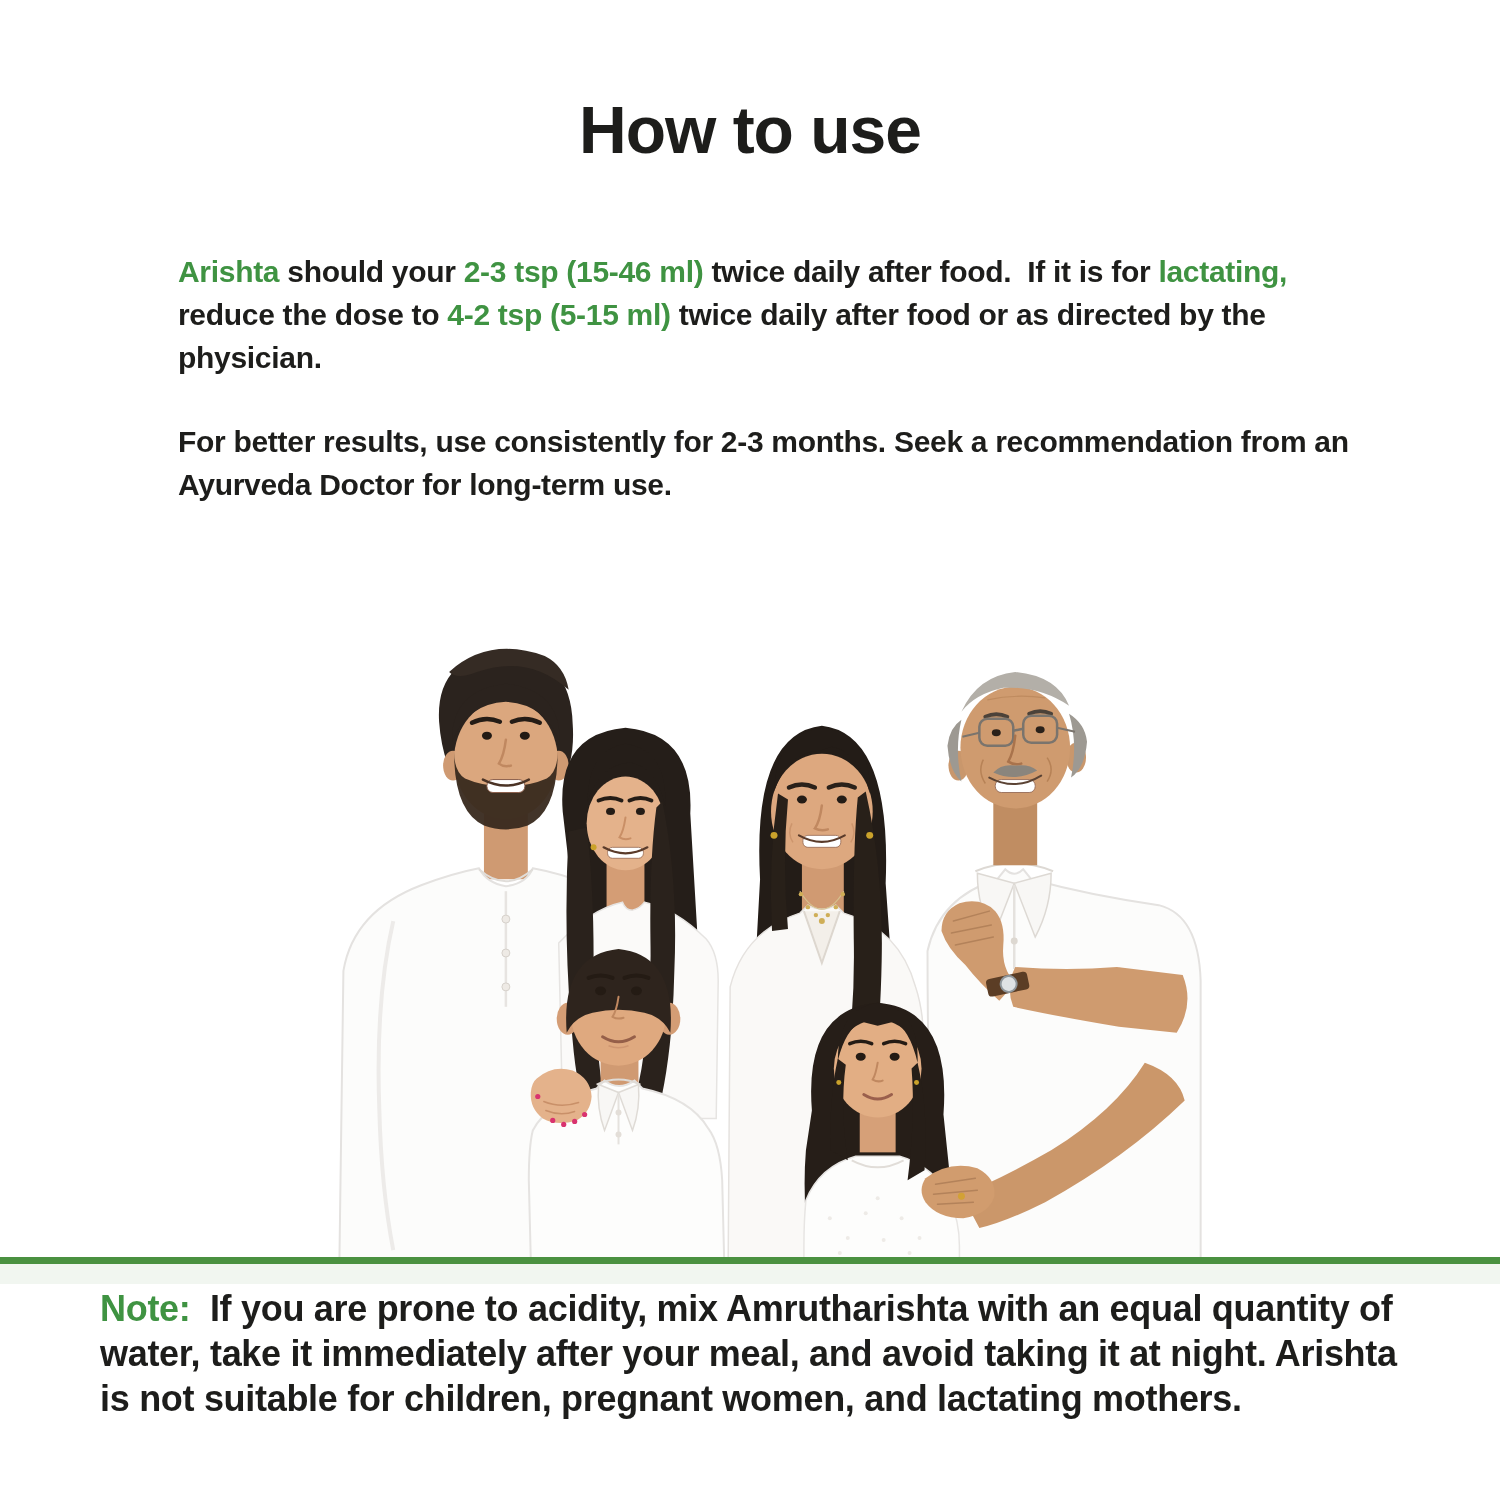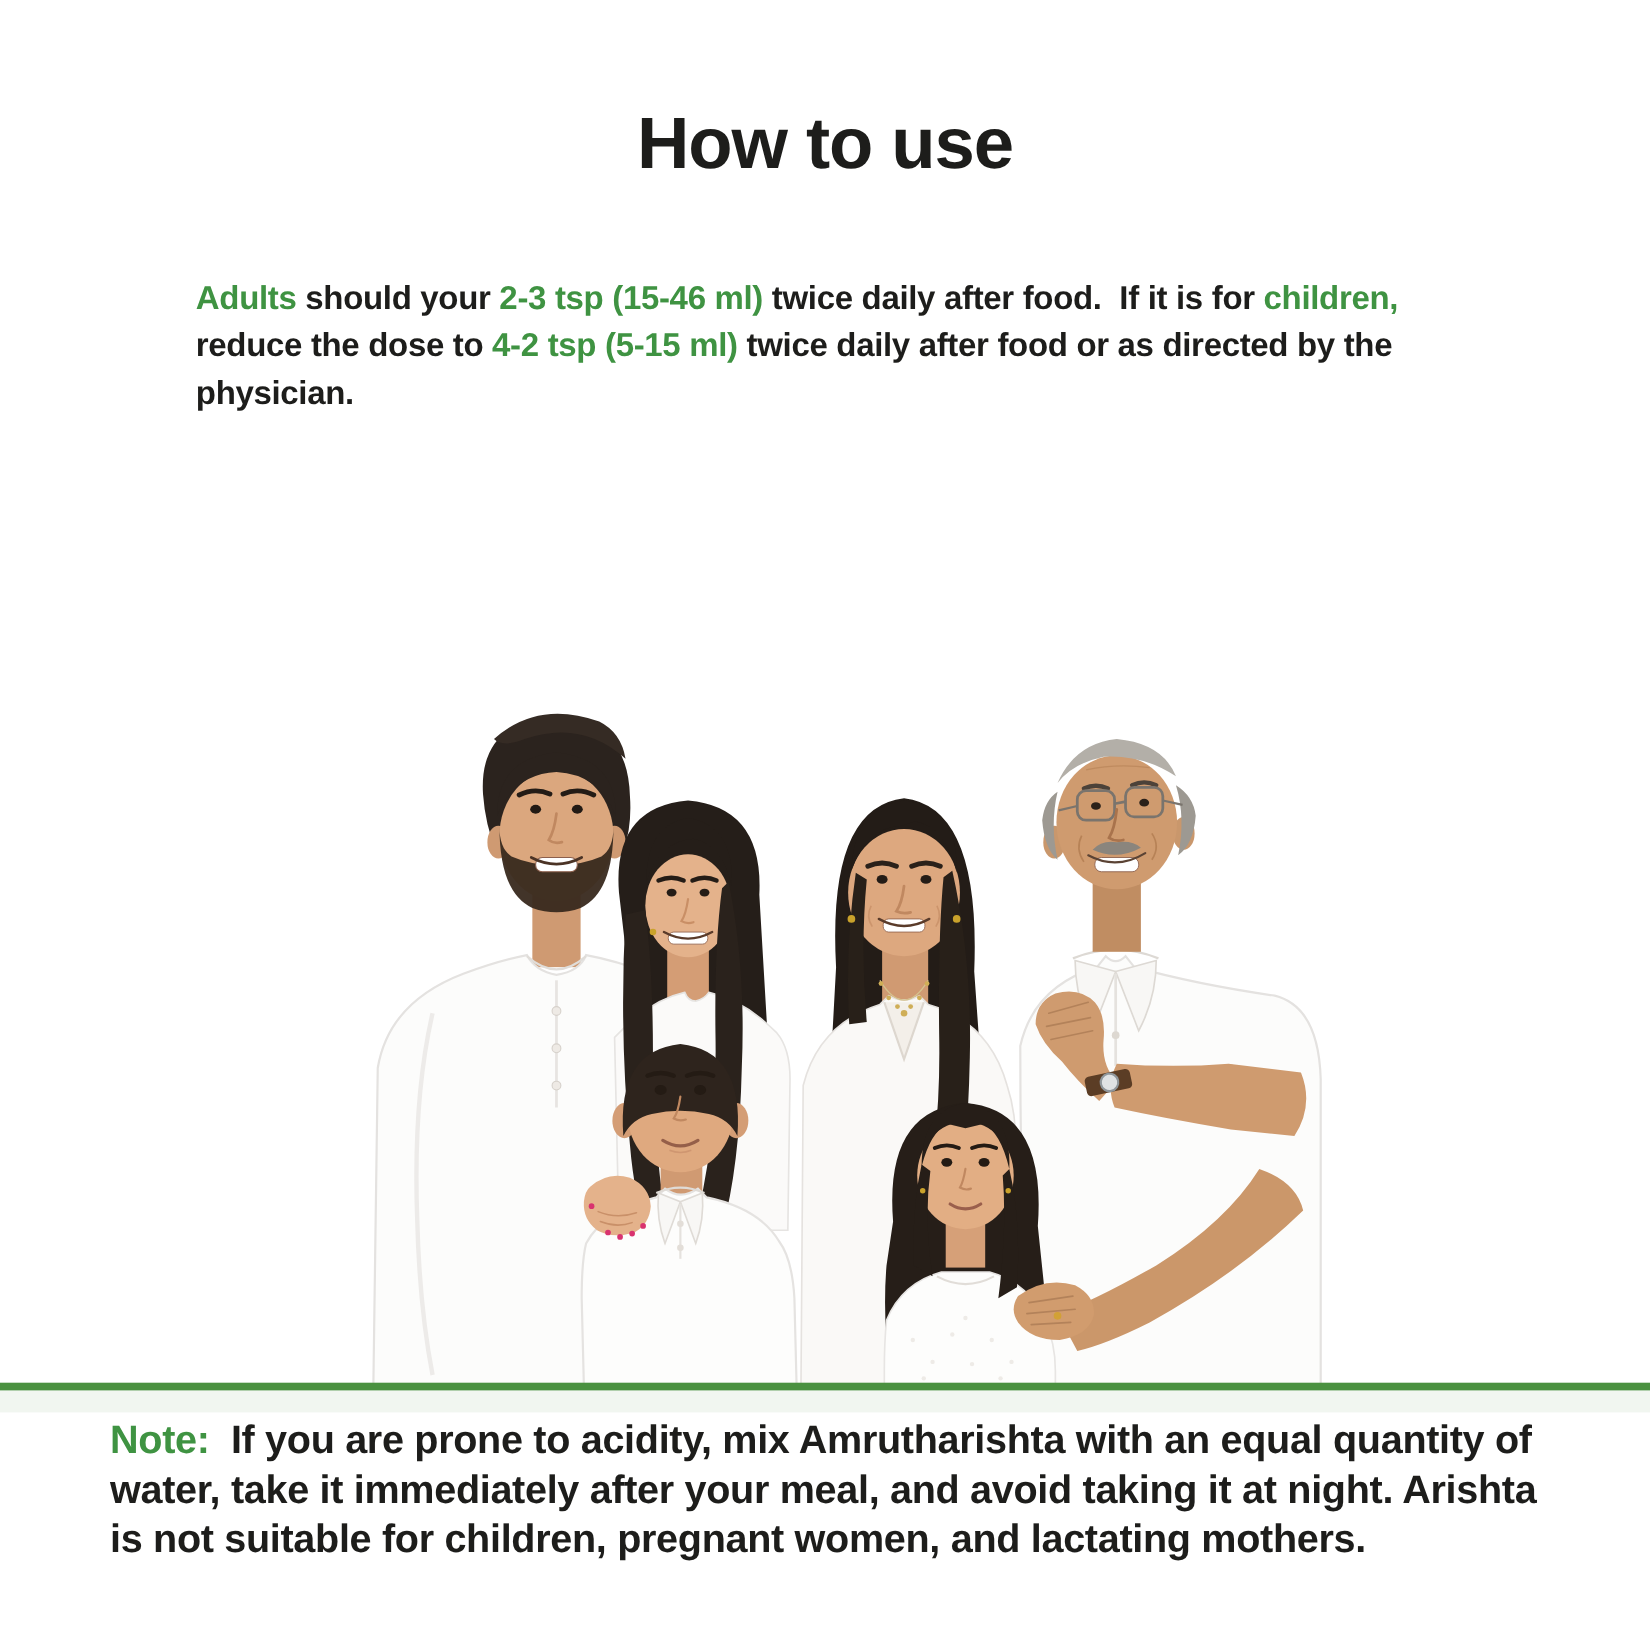--- a/index.html
+++ b/index.html
@@ -26,22 +26,23 @@
   .divider{position:absolute;left:0;top:1257px;width:1500px;height:7px;background:var(--divider,#4a9140);}
   .divider-tint{position:absolute;left:0;top:1264px;width:1500px;height:20px;background:rgba(76,145,64,0.08);}
 </style>
 </head>
 <body>
 
 <div class="canvas" style="--green: #3f9342; --divider: #4a9140; --text: #1d1d1b;">
 
   <h1 class="page-title">How to use</h1>
 
-  <p class="para dosage"><span class="green">Adults</span><span> should your </span><span class="green">2-3 tsp (15-46 ml)</span><span> twice daily after food.  If it is for </span><span class="green">children,</span><span> reduce the dose to </span><span class="green">4-2 tsp (5-15 ml)</span><span> twice daily after food or as directed by the physician.</span></p>
-
+  <p class="para dosage"><span class="green">Arishta</span><span> should your </span><span class="green">2-3 tsp (15-46 ml)</span><span> twice daily after food.  If it is for </span><span class="green">lactating,</span><span> reduce the dose to </span><span class="green">4-2 tsp (5-15 ml)</span><span> twice daily after food or as directed by the physician.</span></p>
+
+  <p class="para results">For better results, use consistently for 2-3 months. Seek a recommendation from an Ayurveda Doctor for long-term use.</p>
 
   <figure class="photo" role="img" aria-label="Multi-generation Indian family of six dressed in white smiling together: young man, young woman, mother, grandfather, boy and girl">
     <svg viewBox="0 0 960 622" preserveAspectRatio="xMidYMid meet">
 
       <g>
         <path d="M138 82 Q134 16 205 10 Q270 16 272 84 Q274 112 266 134 L150 134 Q140 110 138 82 Z" fill="#2b231e"></path>
         <path d="M148 32 Q188 -4 244 16 Q264 26 268 50 Q228 14 176 32 Q156 40 148 32 Z" fill="#352b24"></path>
         <ellipse cx="152" cy="126" rx="10" ry="15" fill="#cf9a72"></ellipse>
         <ellipse cx="258" cy="126" rx="10" ry="15" fill="#cf9a72"></ellipse>
         <rect x="183" y="152" width="44" height="88" fill="#cf9a72"></rect>

